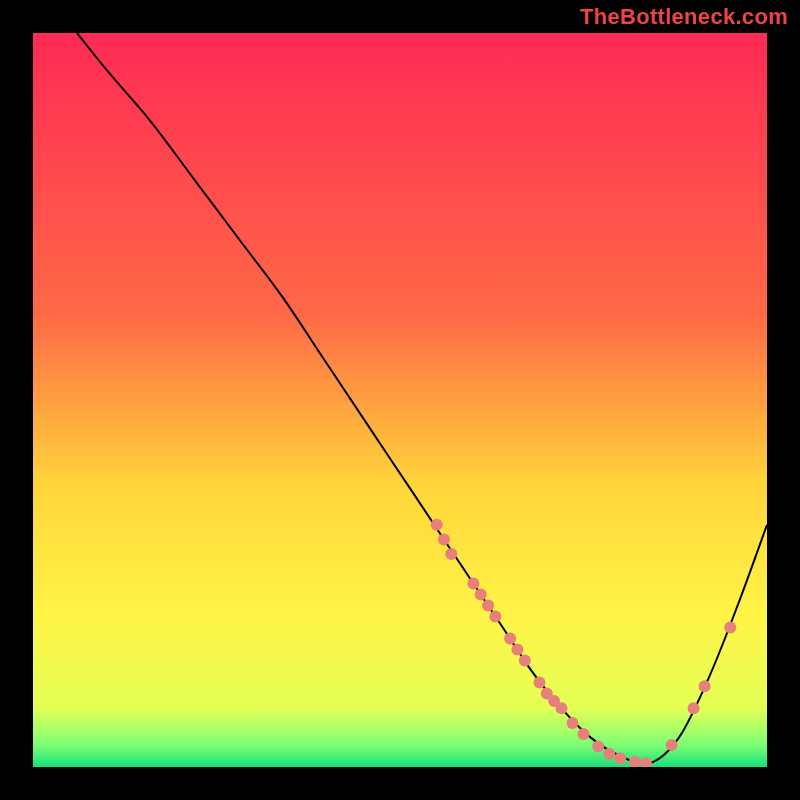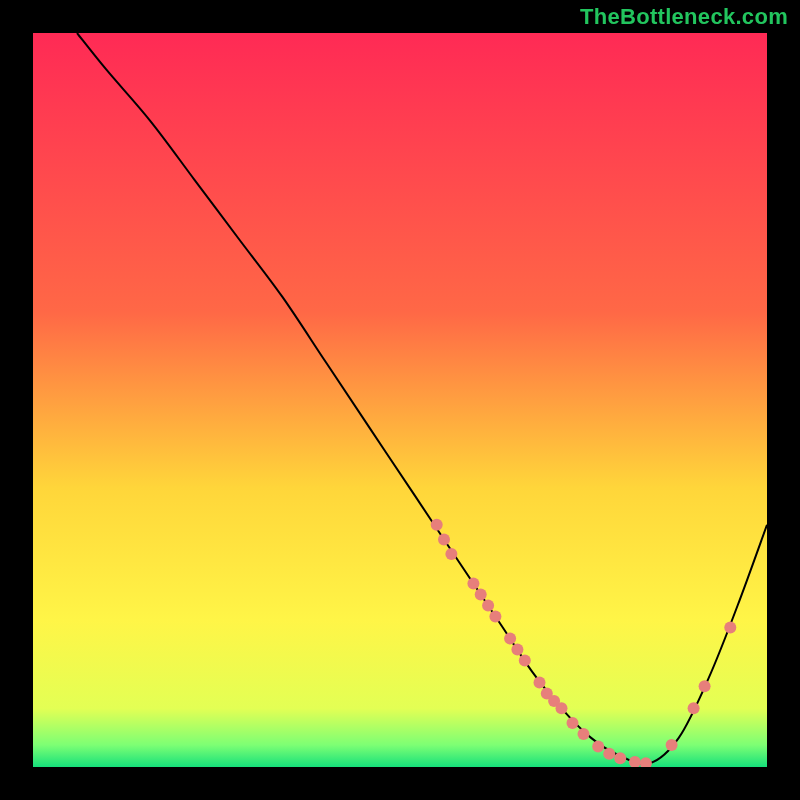--- a/index.html
+++ b/index.html
@@ -14,21 +14,21 @@
   .outer {
     position: relative;
     width: 800px;
     height: 800px;
     background: #000000;
   }
   .watermark {
     position: absolute;
     top: 4px;
     right: 12px;
-    color: #22c55e;
+    color: #ef4444;
     font-size: 22px;
     font-weight: 600;
     letter-spacing: 0.3px;
     z-index: 10;
   }
   .plot-frame {
     position: absolute;
     left: 33px;
     top: 33px;
     width: 734px;

